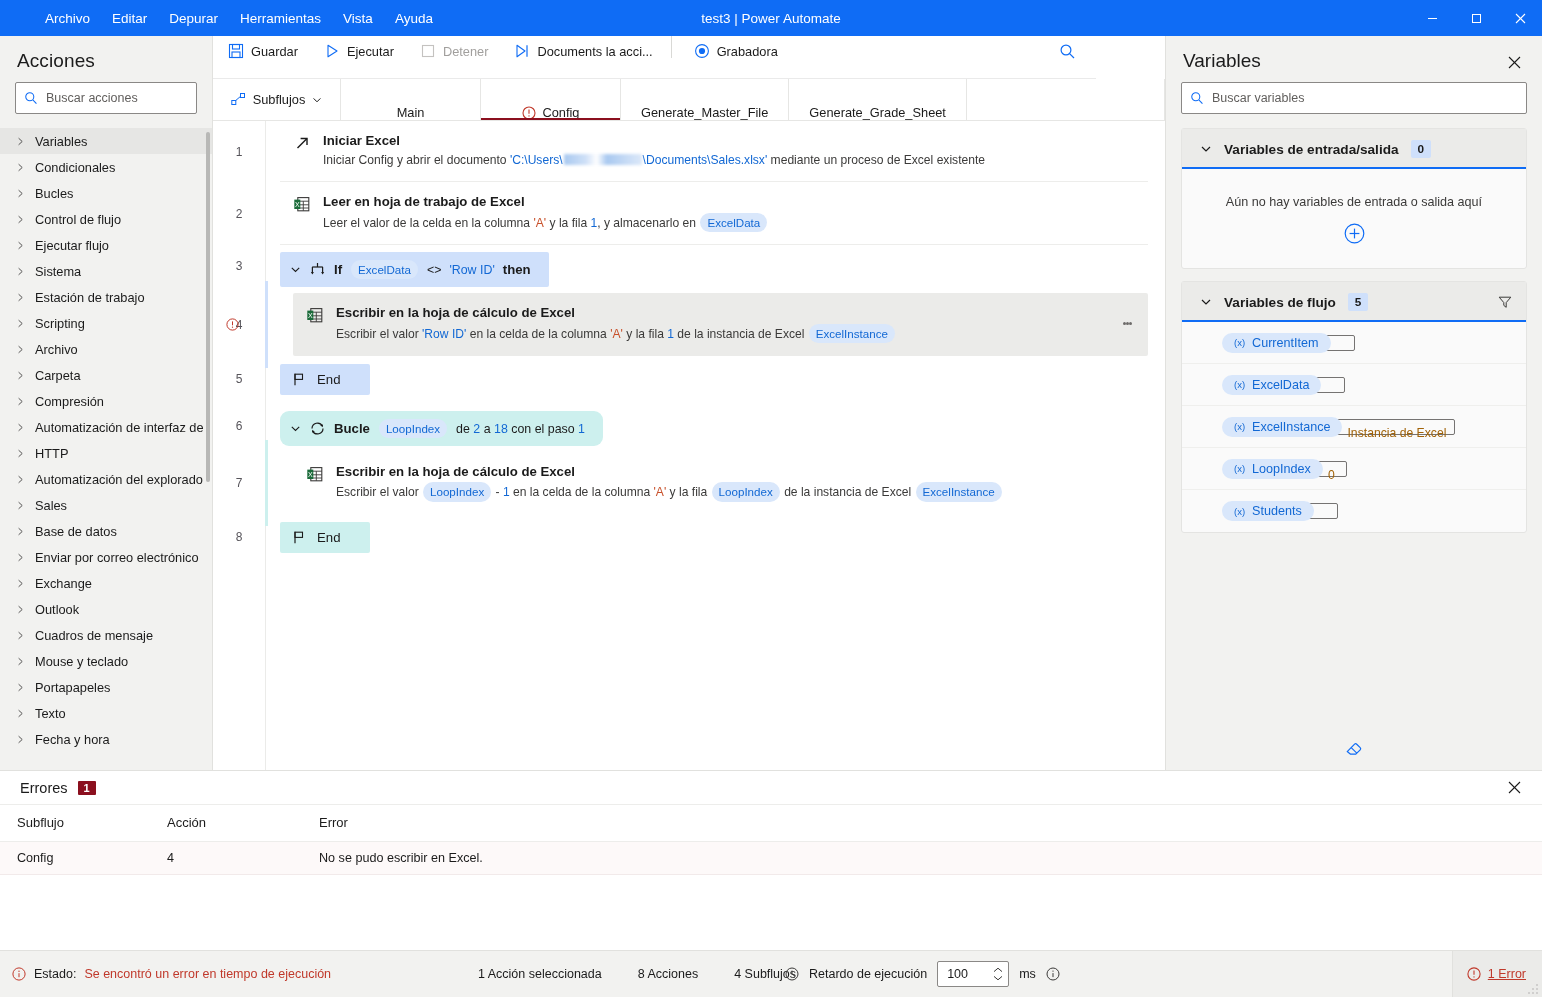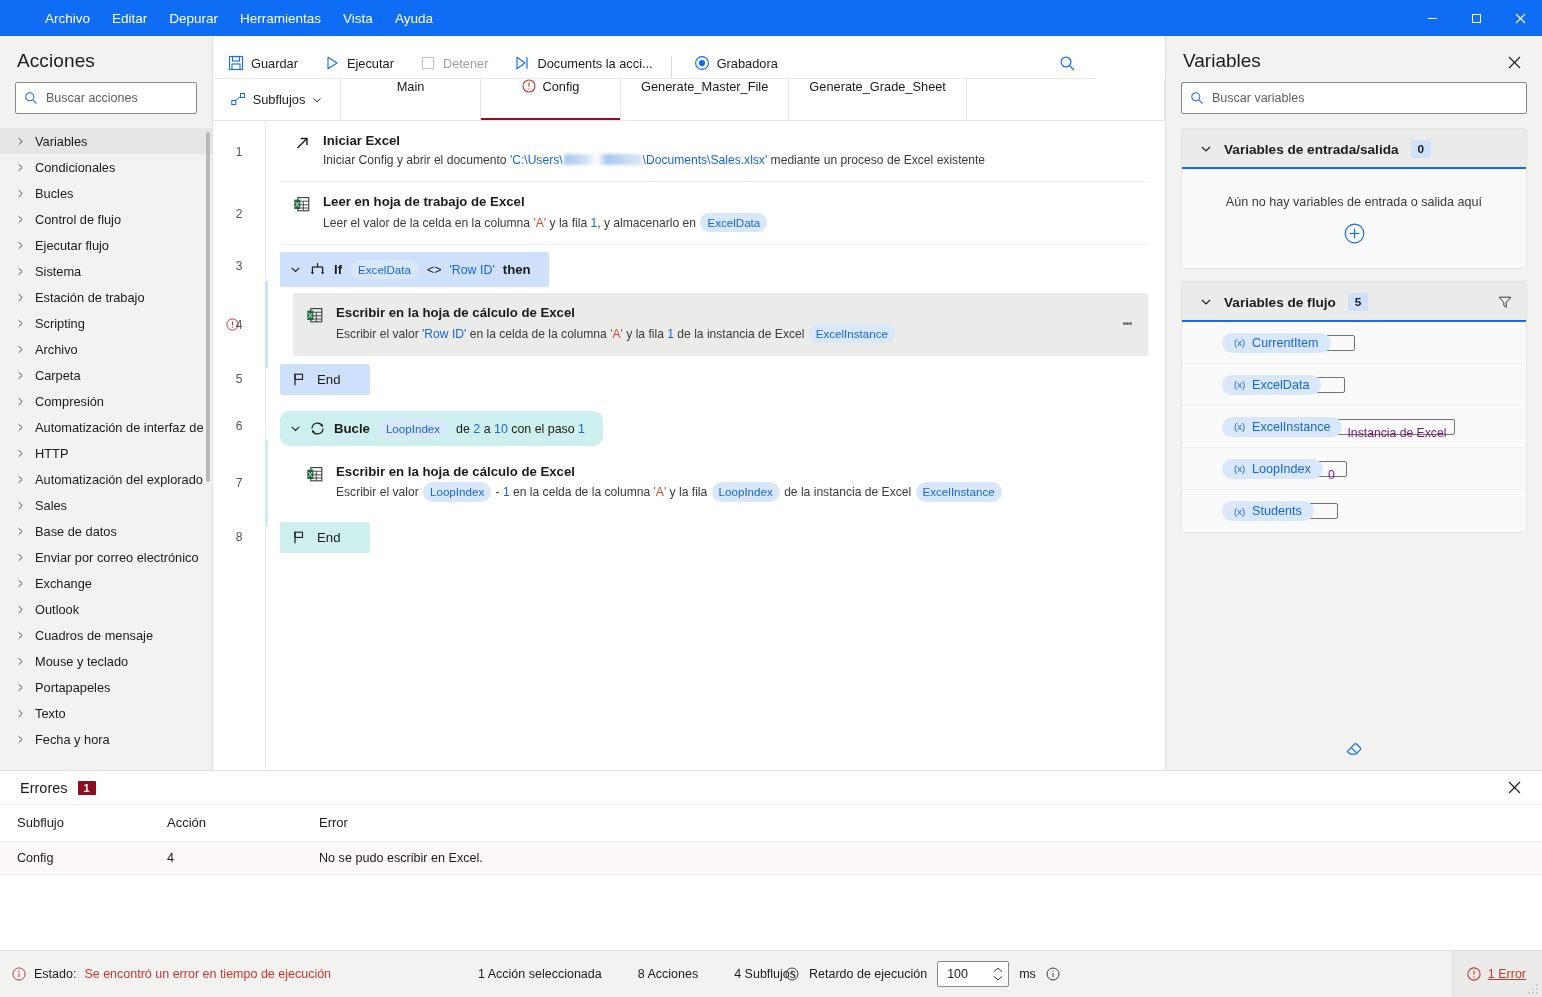--- a/index.html
+++ b/index.html
@@ -68,21 +68,21 @@
   }
   #sidebar-scroll {
     position: absolute; right: 2px; top: 4px; width: 4px; height: 350px;
     background: #b8b8b6; border-radius: 2px;
   }
 
   
   #toolbar {
     position: absolute; left: 213px; top: 36px; width: 883px; height: 43px;
     background: #ffffff; border-bottom: 1px solid #eaeaea;
-    display: flex; align-items: flex-end;
+    display: flex; align-items: flex-start;
   }
   .tb-btn {
     display: flex; align-items: center; gap: 7px; height: 30px;
     padding: 0 11px; margin-left: 4px; font-size: 12.8px; color: #1b1b1b;
     cursor: default; border-radius: 2px;
   }
   .tb-btn.disabled { color: #a19f9d; }
   .tb-ico { width: 16px; height: 16px; flex: 0 0 16px; }
   .tb-sep { width: 1px; height: 22px; background: #d9d9d6; margin: 0 7px; }
   #tb-search {
@@ -97,21 +97,21 @@
     background: #ffffff; border-bottom: 1px solid #e6e6e4;
     display: flex; align-items: stretch;
   }
   #subflows-tab {
     width: 128px; display: flex; align-items: center; justify-content: center; gap: 7px;
     font-size: 12.8px; color: #1b1b1b; cursor: default;
     border-right: 1px solid #e6e6e4;
   }
   .tab {
     min-width: 140px; padding: 0 20px;
-    display: flex; align-items: flex-start; justify-content: center; gap: 7px;
+    display: flex; align-items: flex-end; justify-content: center; gap: 7px;
     font-size: 12.8px; color: #1b1b1b; cursor: default;
     border-right: 1px solid #e6e6e4; position: relative;
   }
   .tab.active { font-weight: 400; }
   .tab.active::after {
     content: ""; position: absolute; left: 0; right: 0; bottom: 0;
     height: 2.5px; background: #8b0f1e;
   }
   #tab-filler { flex: 1; border-right: 1px solid #e6e6e4; }
 
@@ -234,21 +234,21 @@
   .var-pill {
     display: inline-flex; align-items: center; gap: 7px;
     background: #d9e7fb; color: #1268d4; border-radius: 11px;
     padding: 3px 12px; font-size: 12.6px; position: relative; z-index: 2;
   }
   .var-pill .xsym { font-size: 9.5px; color: #1268d4; }
   .var-val-box {
     border: 1px solid #757372; border-radius: 2px;
     height: 16px; margin-left: -22px; padding: 12px 8px 0 26px;
     display: flex; align-items: center; min-width: 46px;
-    font-size: 12.2px; color: #701a75; background: transparent;
+    font-size: 12.2px; color: #a16207; background: transparent;
   }
   #eraser-wrap {
     position: absolute; left: 0; right: 0; bottom: 8px;
     display: flex; justify-content: center;
   }
   #eraser-btn { width: 26px; height: 26px; cursor: default; display:flex; align-items:center; justify-content:center; }
 
   
   #errpanel {
     position: absolute; left: 0; top: 770px; width: 1542px; height: 180px;
@@ -322,20 +322,21 @@
 
 <div id="titlebar">
   <div id="menubar">
     <div class="menu-item">Archivo</div>
     <div class="menu-item">Editar</div>
     <div class="menu-item">Depurar</div>
     <div class="menu-item">Herramientas</div>
     <div class="menu-item">Vista</div>
     <div class="menu-item">Ayuda</div>
   </div>
+  <div id="window-title">test3 | Power Automate</div>
   <div id="winbuttons">
     <div class="winbtn">
       <svg width="11" height="11" viewBox="0 0 11 11">
           <line x1="1" y1="5.5" x2="10" y2="5.5" stroke="#fff" stroke-width="1"></line>
         </svg>
     </div>
     <div class="winbtn">
       <svg width="11" height="11" viewBox="0 0 11 11">
           <rect x="1.5" y="1.5" width="8" height="8" fill="none" stroke="#fff" stroke-width="1"></rect>
         </svg>
@@ -708,21 +709,21 @@
           <path d="M1.8 3.8 L5.5 7.4 L9.2 3.8" fill="none" stroke="#1b1b1b" stroke-width="1.1"></path>
         </svg>
         <svg width="17" height="17" viewBox="0 0 17 17">
           <path d="M3 8.5 A5.5 5.5 0 0 1 13.3 5.9" fill="none" stroke="#1b1b1b" stroke-width="1.2"></path>
           <path d="M14 8.5 A5.5 5.5 0 0 1 3.7 11.1" fill="none" stroke="#1b1b1b" stroke-width="1.2"></path>
           <path d="M11.2 5.2 L14 4.4 L13.8 7.3 Z" fill="#1b1b1b"></path>
           <path d="M5.8 11.8 L3 12.6 L3.2 9.7 Z" fill="#1b1b1b"></path>
         </svg>
         <span class="blk-kw">Bucle</span>
         <span class="vchip">LoopIndex</span>
-        <span style="font-size:12.4px;"><span>de </span><span class="num">2</span><span> a </span><span class="num">10</span><span> con el paso </span><span class="num">1</span></span>
+        <span style="font-size:12.4px;"><span>de </span><span class="num">2</span><span> a </span><span class="num">18</span><span> con el paso </span><span class="num">1</span></span>
       </div>
     </div>
   </div>
 
   <div class="row" style="margin-top:6px;">
     <div class="row-num">7</div>
     <div class="row-body nest">
       <div class="blk-rail rail-loop" style="top:-12px;bottom:-12px;"></div>
       <div class="act-card" style="border-bottom:none;">
         <svg class="act-ico" viewBox="0 0 19 19">

